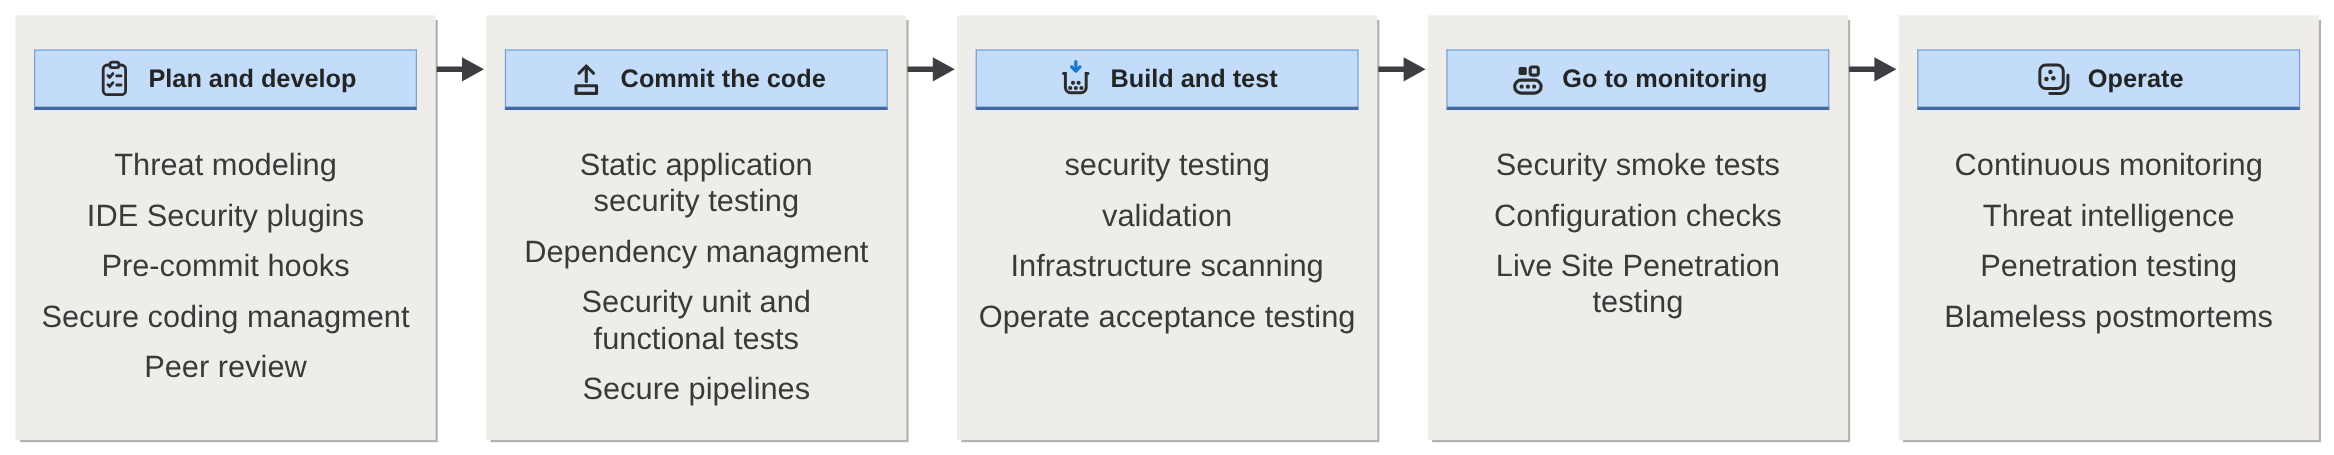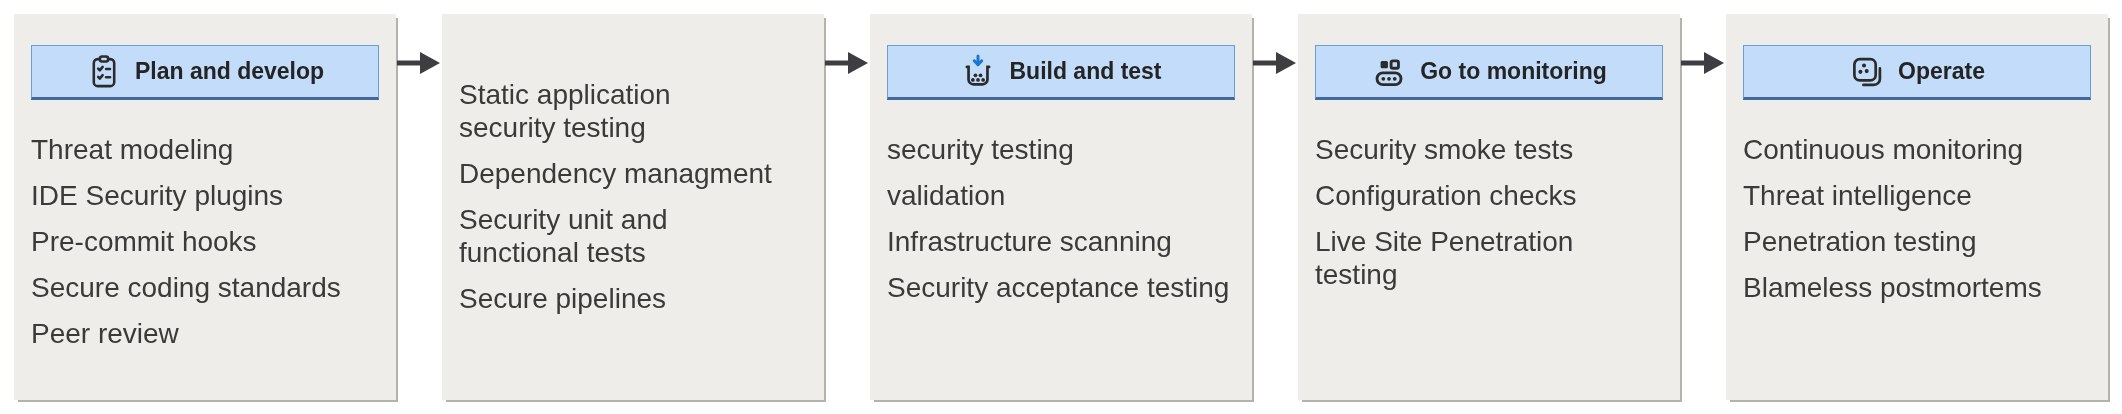--- a/index.html
+++ b/index.html
@@ -26,21 +26,21 @@
     border-bottom:3px solid var(--header-border-bottom,#41699f);
     display:flex;align-items:center;justify-content:center;gap:13px;
   }
   .stage-title{
     font-size:23px;font-weight:700;color:var(--title-color,#242424);
     white-space:nowrap;
   }
   .stage-icon{display:inline-flex;width:36px;height:36px;}
   .stage-icon svg{width:36px;height:36px;}
   .stage-items{
-    list-style:none;margin:0;padding:33px 0 0;text-align:left;
+    list-style:none;margin:0;padding:33px 0 0;text-align:center;
   }
   .stage-item{
     font-size:28px;line-height:33px;
     color:var(--item-color,#3a3a3a);
     margin:0 0 13px;
   }
   .item-line{white-space:nowrap;}
   .arrow{
     width:46px;flex:0 0 46px;display:flex;justify-content:center;
     margin-top:34px;
@@ -68,34 +68,44 @@
         <li class="stage-item">
           <div class="item-line">Threat modeling</div>
         </li>
         <li class="stage-item">
           <div class="item-line">IDE Security plugins</div>
         </li>
         <li class="stage-item">
           <div class="item-line">Pre-commit hooks</div>
         </li>
         <li class="stage-item">
-          <div class="item-line">Secure coding standards</div>
+          <div class="item-line">Secure coding managment</div>
         </li>
         <li class="stage-item">
           <div class="item-line">Peer review</div>
         </li>
       </ul>
     </section>
     <div class="arrow">
       <svg width="46" height="30" viewBox="0 0 46 30">
      <path d="M1 15 H26" stroke="#3e3e42" stroke-width="5"></path>
      <path d="M24 4 L44 15 L24 26 Z" fill="#3e3e42"></path>
    </svg>
     </div>
     <section class="stage">
+      <div class="stage-header">
+       <span class="stage-icon">
+          <svg viewBox="0 0 24 24" fill="none" stroke="#2b2b2b" stroke-width="1.9" stroke-linecap="round" stroke-linejoin="round">
+       <path d="M7.6 8.4 L12 4 L16.4 8.4"></path>
+       <path d="M12 4.4 V13.4"></path>
+       <rect x="5.8" y="16" width="12.4" height="4.6"></rect>
+     </svg>
+        </span>
+       <span class="stage-title">Commit the code</span>
+     </div>
      <ul class="stage-items">
         <li class="stage-item">
           <div class="item-line">Static application</div>
           <div class="item-line">security testing</div>
         </li>
         <li class="stage-item">
           <div class="item-line">Dependency managment</div>
         </li>
         <li class="stage-item">
           <div class="item-line">Security unit and</div>
@@ -132,21 +142,21 @@
         <li class="stage-item">
           <div class="item-line">security testing</div>
         </li>
         <li class="stage-item">
           <div class="item-line">validation</div>
         </li>
         <li class="stage-item">
           <div class="item-line">Infrastructure scanning</div>
         </li>
         <li class="stage-item">
-          <div class="item-line">Security acceptance testing</div>
+          <div class="item-line">Operate acceptance testing</div>
         </li>
       </ul>
     </section>
     <div class="arrow">
       <svg width="46" height="30" viewBox="0 0 46 30">
      <path d="M1 15 H26" stroke="#3e3e42" stroke-width="5"></path>
      <path d="M24 4 L44 15 L24 26 Z" fill="#3e3e42"></path>
    </svg>
     </div>
     <section class="stage">

